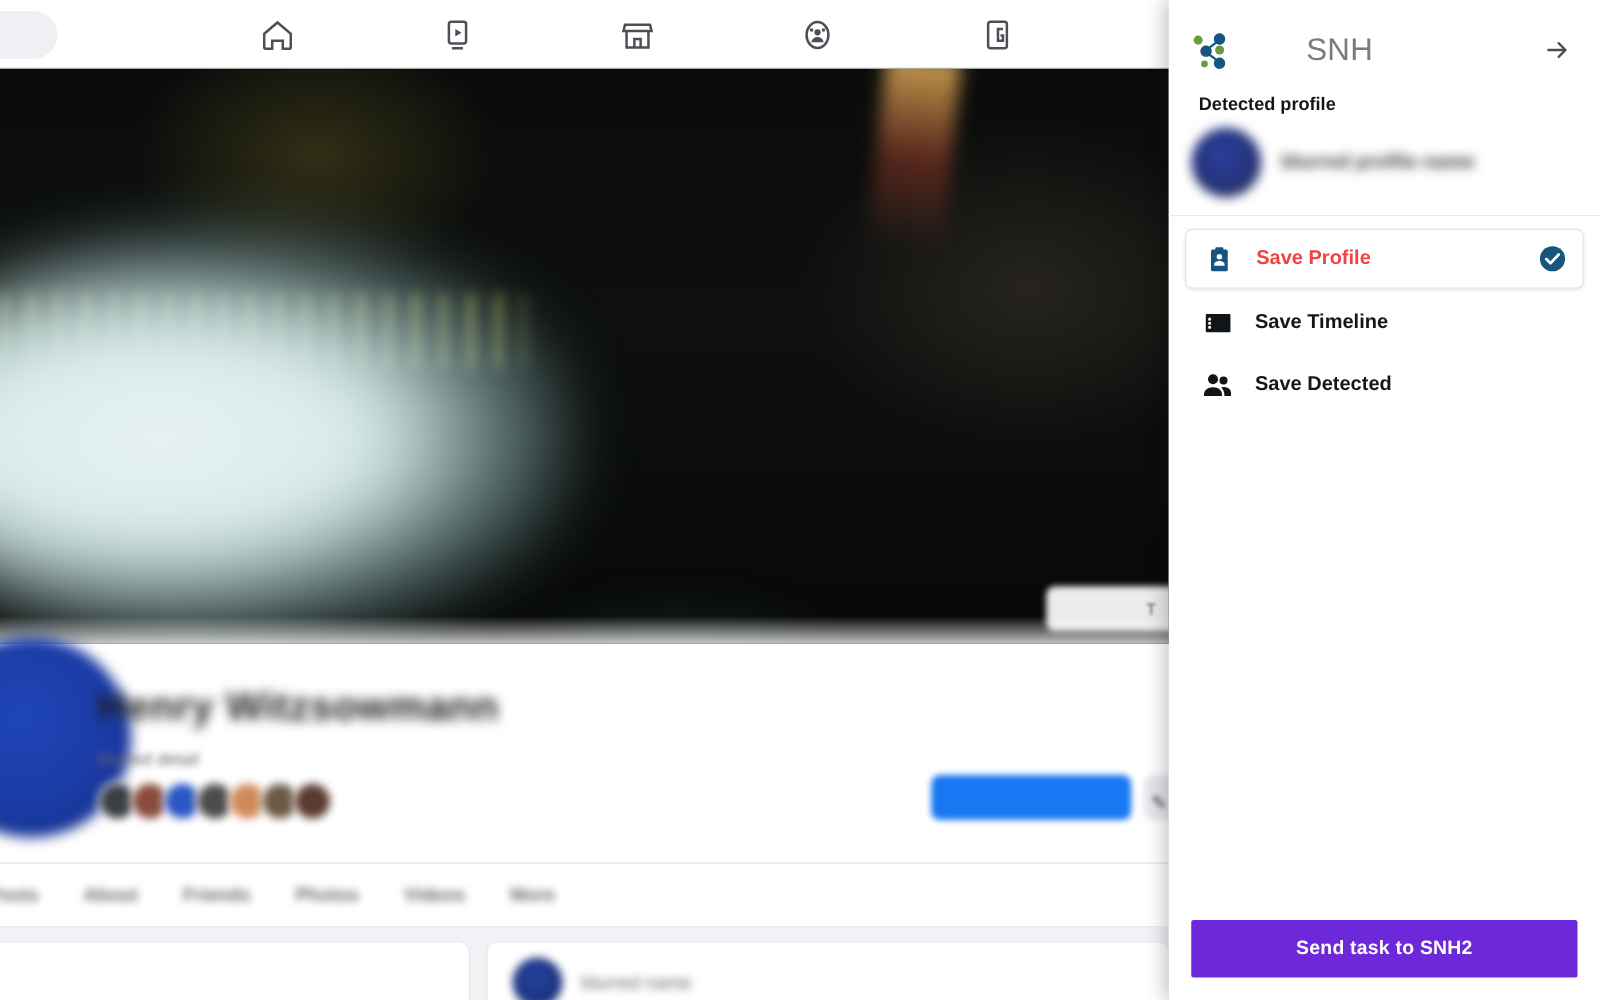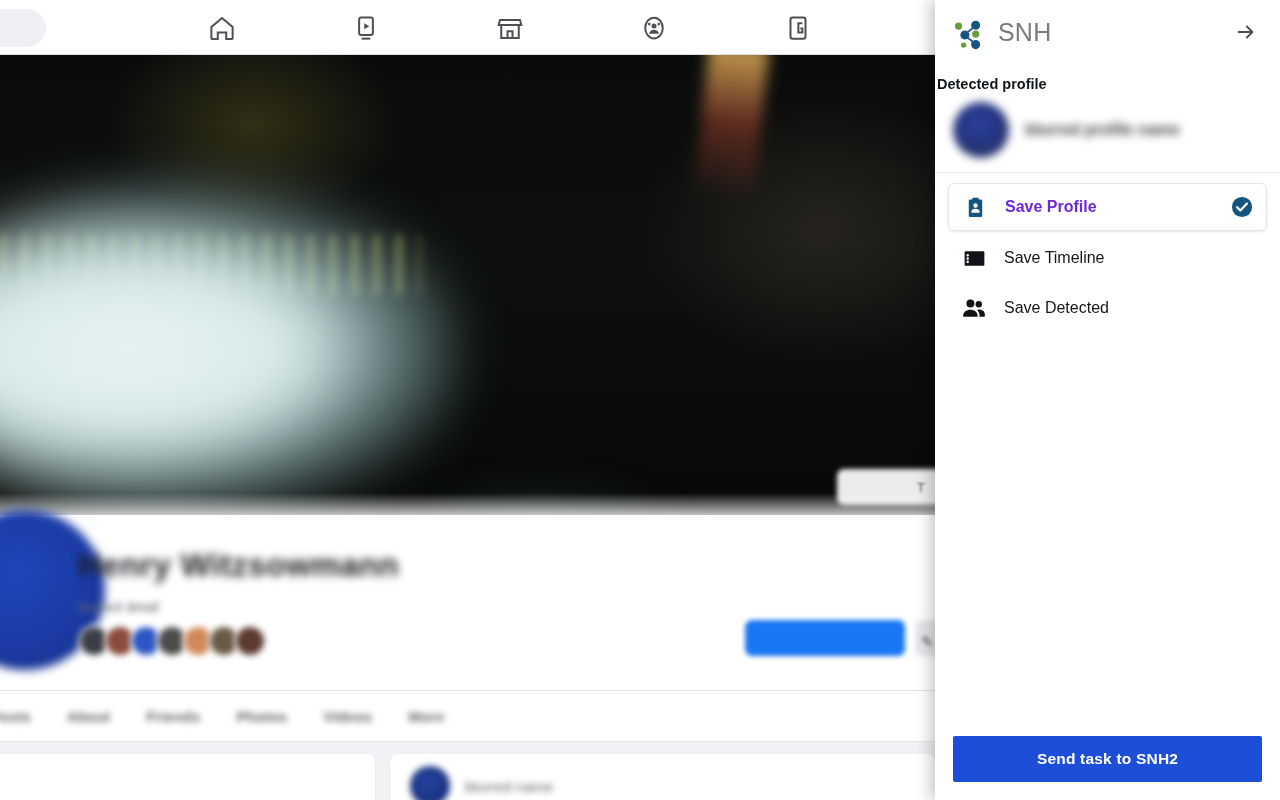--- a/index.html
+++ b/index.html
@@ -193,39 +193,40 @@
   
   #snh-panel {
     position: absolute; right: 0; top: 0;
     width: 345px; height: 800px;
     background: #ffffff;
     box-shadow: -5px 0 14px rgba(0,0,0,.22);
     display: flex; flex-direction: column;
     z-index: 20;
   }
   .panel-head {
-    display: flex; align-items: flex-start;
+    display: flex; align-items: center;
     padding: 18px 20px 0 18px;
     height: 62px;
+    gap: 47px;
   }
   .logo-mark { width: 36px; height: 32px; flex: 0 0 auto; }
   .logo-word {
     font-size: 25px; color: #7b7b7b; letter-spacing: .2px;
     margin-left: 9px; font-weight: 400;
   }
   .head-spacer { flex: 1 1 auto; }
   .collapse-btn {
     width: 28px; height: 28px; display: flex;
     align-items: center; justify-content: center;
     color: #4b4b4b; cursor: pointer;
   }
 
   .panel-section-title {
     font-size: 14.5px; font-weight: bold; color: #11161a;
-    padding: 14px 18px 0 2px;
+    padding: 14px 18px 0 24px;
   }
 
   .detected-row {
     display: flex; align-items: center;
     padding: 10px 18px 14px 18px;
     border-bottom: 1px solid #e9eaec;
     margin: 0 0 0 0;
   }
   .detected-avatar {
     width: 56px; height: 56px; border-radius: 50%;
@@ -251,33 +252,33 @@
     height: 48px;
   }
   .action-icon {
     width: 26px; height: 26px; flex: 0 0 auto;
     display: flex; align-items: center; justify-content: center;
     color: #111418;
   }
   .action-item.selected .action-icon { color: #16557f; }
   .action-label {
     margin-left: 17px; font-size: 16px;
-    color: #141619; font-weight: 400;
+    color: #141619; font-weight: 700;
   }
   .action-item.selected .action-label {
-    color: #6d28d9; font-weight: 600;
+    color: #ef4444; font-weight: 600;
   }
   .action-check { margin-left: auto; width: 22px; height: 22px; }
 
   .panel-spacer { flex: 1 1 auto; }
 
   .panel-footer { padding: 0 18px 18px 18px; }
   .send-btn {
     width: 100%; height: 46px;
-    background: #1d4ed8; color: #ffffff;
+    background: #6d28d9; color: #ffffff;
     border: none; border-radius: 2px;
     font-size: 15.5px; font-weight: bold;
     font-family: "Liberation Sans", sans-serif;
     cursor: pointer; letter-spacing: .2px;
   }
 </style>
 </head>
 <body>
 
 <div id="page-behind">

